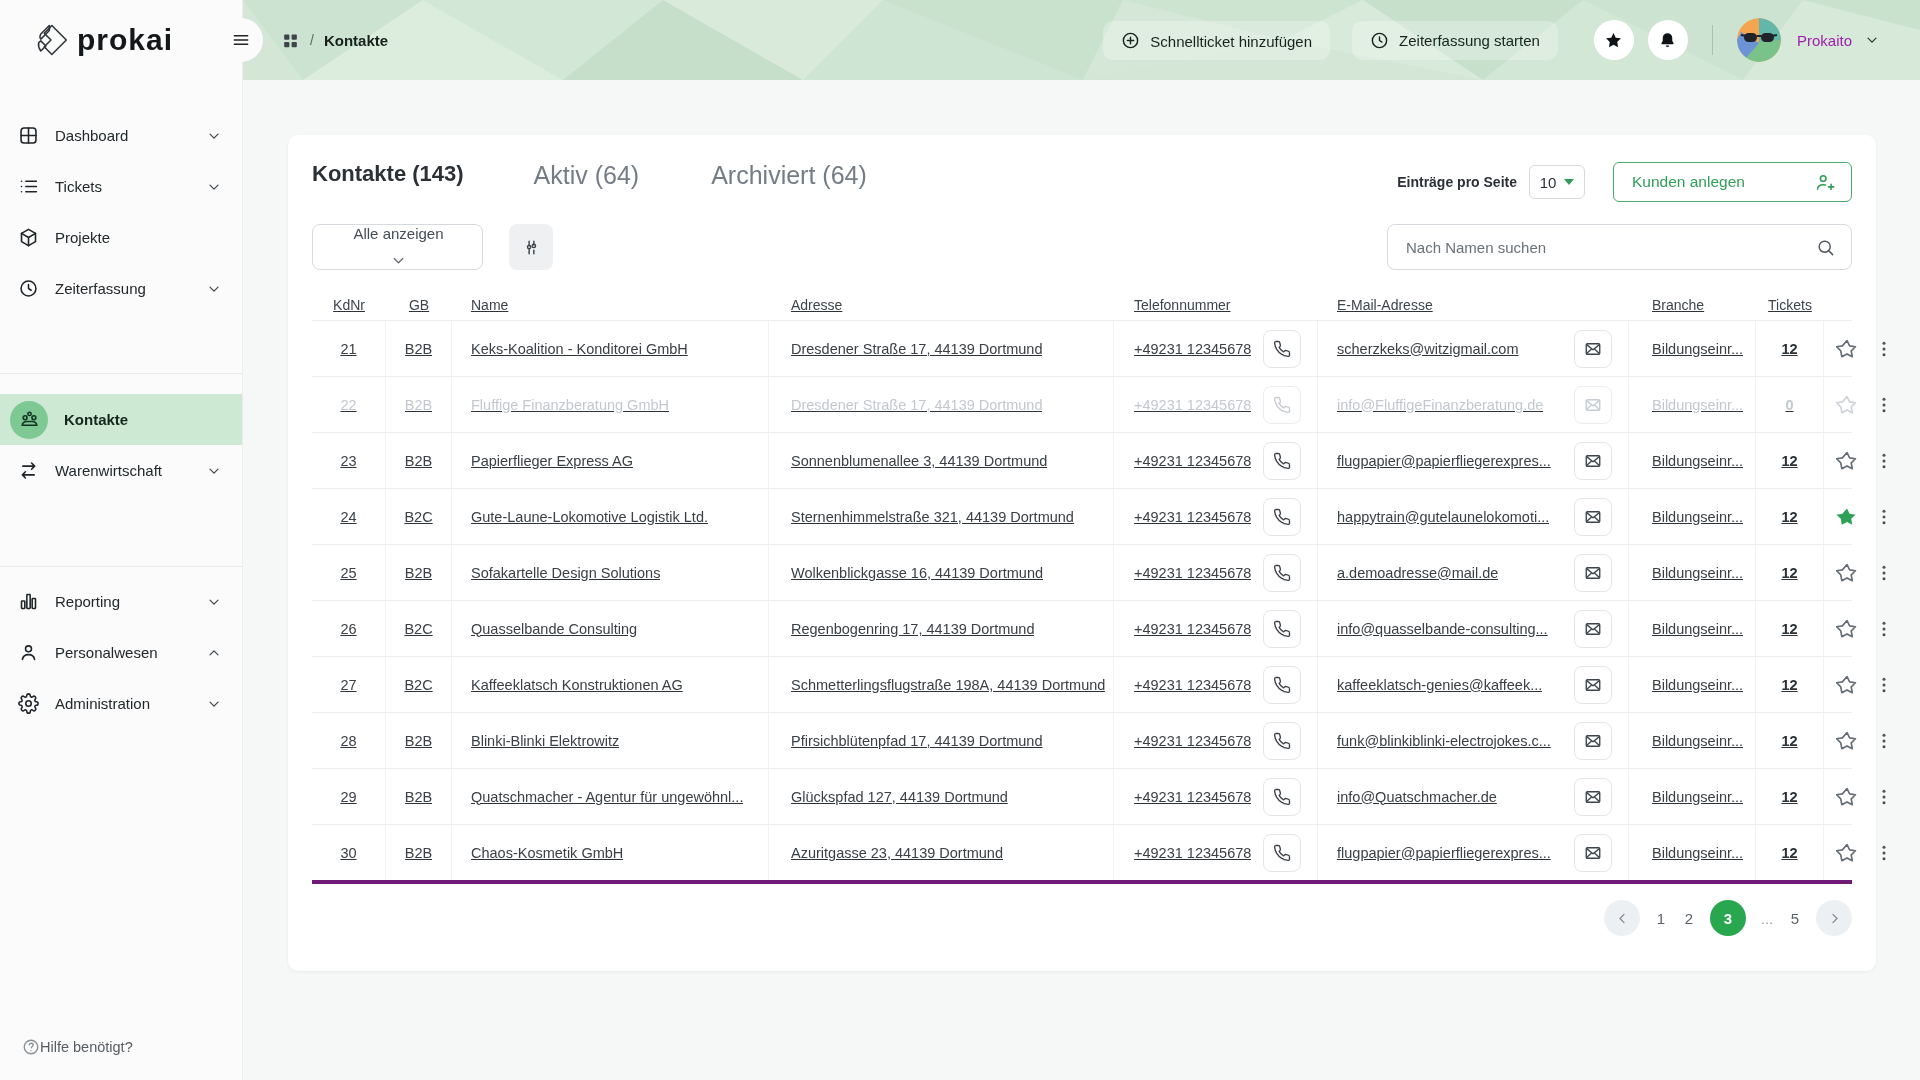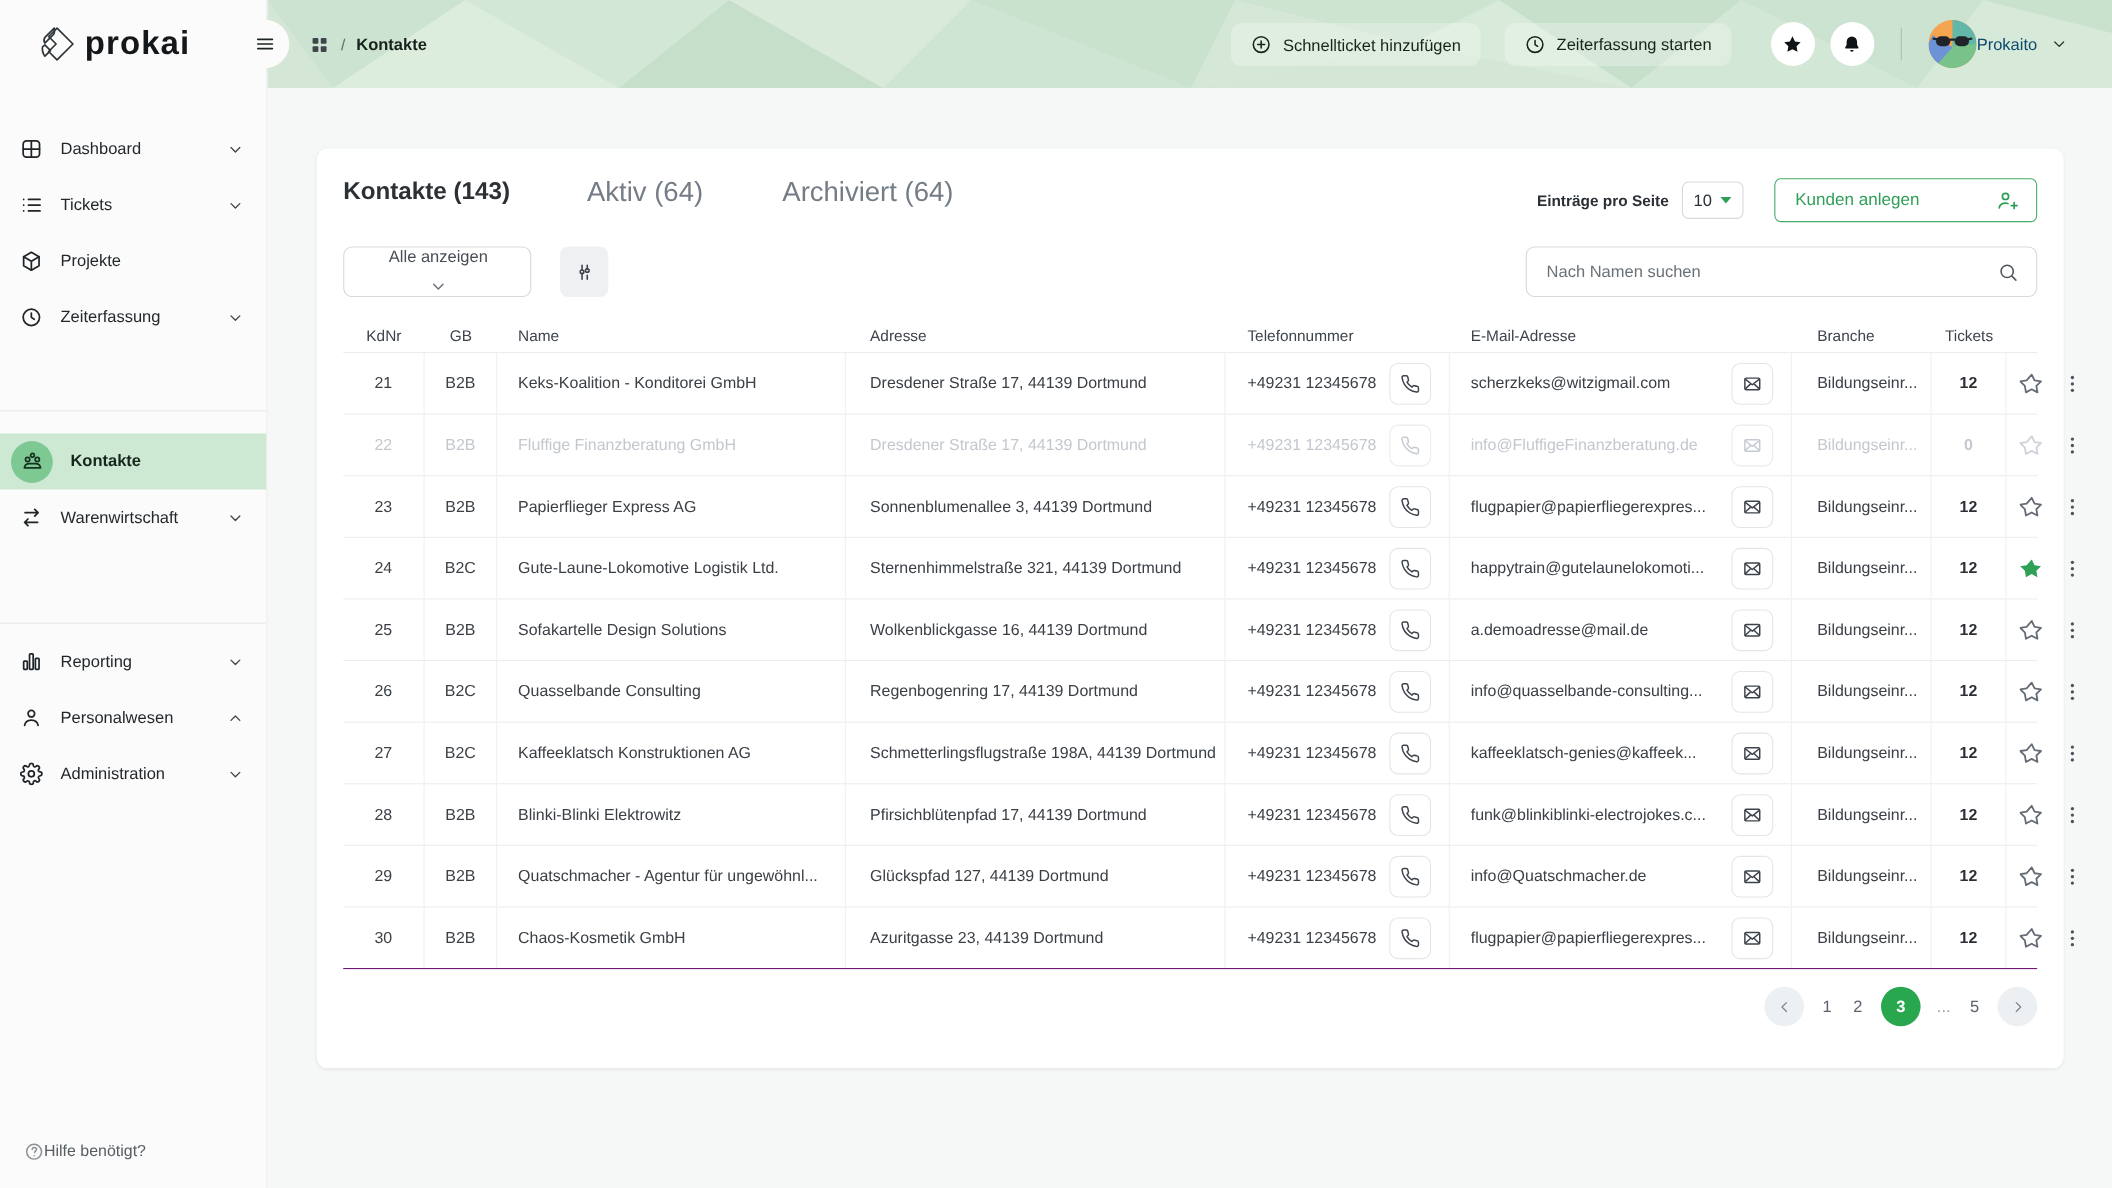--- a/index.html
+++ b/index.html
@@ -57,21 +57,21 @@
   #quickticket-btn { margin-right:22px;align-items:flex-end; }
   #timetrack-btn { margin-right:36px; }
   .circle-btn { width:40px; height:40px; border-radius:50%; background:#ffffff; border:none; cursor:pointer;
     display:flex; align-items:center; justify-content:center; color:#101316; }
   .circle-btn .ic { width:19px; height:19px; }
   #fav-btn { margin-right:14px; }
   #bell-btn { margin-right:24px; }
   #tb-divider { width:1px; height:30px; background:rgba(20,40,25,0.18); margin-right:24px; }
   #avatar { width:44px; height:44px; border-radius:50%; overflow:hidden; flex:0 0 auto; cursor:pointer; }
   #avatar svg { display:block; width:100%; height:100%; }
-  #user-name { font-size:15px; color:#0c4a6e; margin:0 12px 0 0; }
+  #user-name { font-size:15px; color:#a21caf; margin:0 12px 0 16px; }
   #user-chev { width:16px; height:16px; color:#2a352d; cursor:pointer; }
 
   
   #main { position:absolute; left:243px; top:80px; width:1677px; height:1000px; background:#f6f7f7;
     padding:55px 44px 0 45px; }
   #card { width:1588px; height:836px; background:#ffffff; border-radius:10px;
     box-shadow:0 1px 3px rgba(30,40,35,0.06); padding:26px 24px 0 24px; }
 
   #card-head { display:flex; height:42px;gap:26px; }
   #page-title { font-size:22px; font-weight:700; color:#2c3136; margin-right:44px; }
@@ -97,21 +97,21 @@
     display:flex; align-items:center; justify-content:center; color:#3c4249; cursor:pointer; }
   #sliders-btn .ic { width:19px; height:19px; }
   #search-box { margin-left:auto; width:465px; height:46px; border:1px solid #d6dade; border-radius:8px;
     background:#fff; display:flex; align-items:center; padding:0 16px 0 18px; }
   #search-input { flex:1 1 auto; border:none; outline:none; font-size:15px; color:#a21caf;
     font-family:inherit; background:transparent; }
   #search-input::placeholder { color:#697076; }
   #search-box .ic { width:19px; height:19px; color:#4f565e; }
 
   
-  #table { margin-top:20px; border-bottom:1px solid #701a75; }
+  #table { margin-top:20px; border-bottom:4px solid #701a75;text-decoration:underline; }
   .thead, .tr { display:grid; grid-template-columns:74px 66px 317px 345px 204px 311px 127px 68px 45px 30px;
     align-items:center; }
   .thead { height:30px; }
   .th { font-size:14px; color:#3e444b; font-weight:500; }
   .tr { height:56px; border-top:1px solid #ededf0; }
   .td { font-size:14.5px; color:#3b4046; height:100%; display:flex; align-items:center; }
   .tr .td { border-right:1px solid #f0f1f3; }
   .tr .td.no-sep { border-right:none; }
   .c-center { justify-content:center; text-align:center; }
   .pad-19 { padding-left:19px; } .pad-20 { padding-left:20px; } .pad-22 { padding-left:22px; } .pad-23 { padding-left:23px; }

